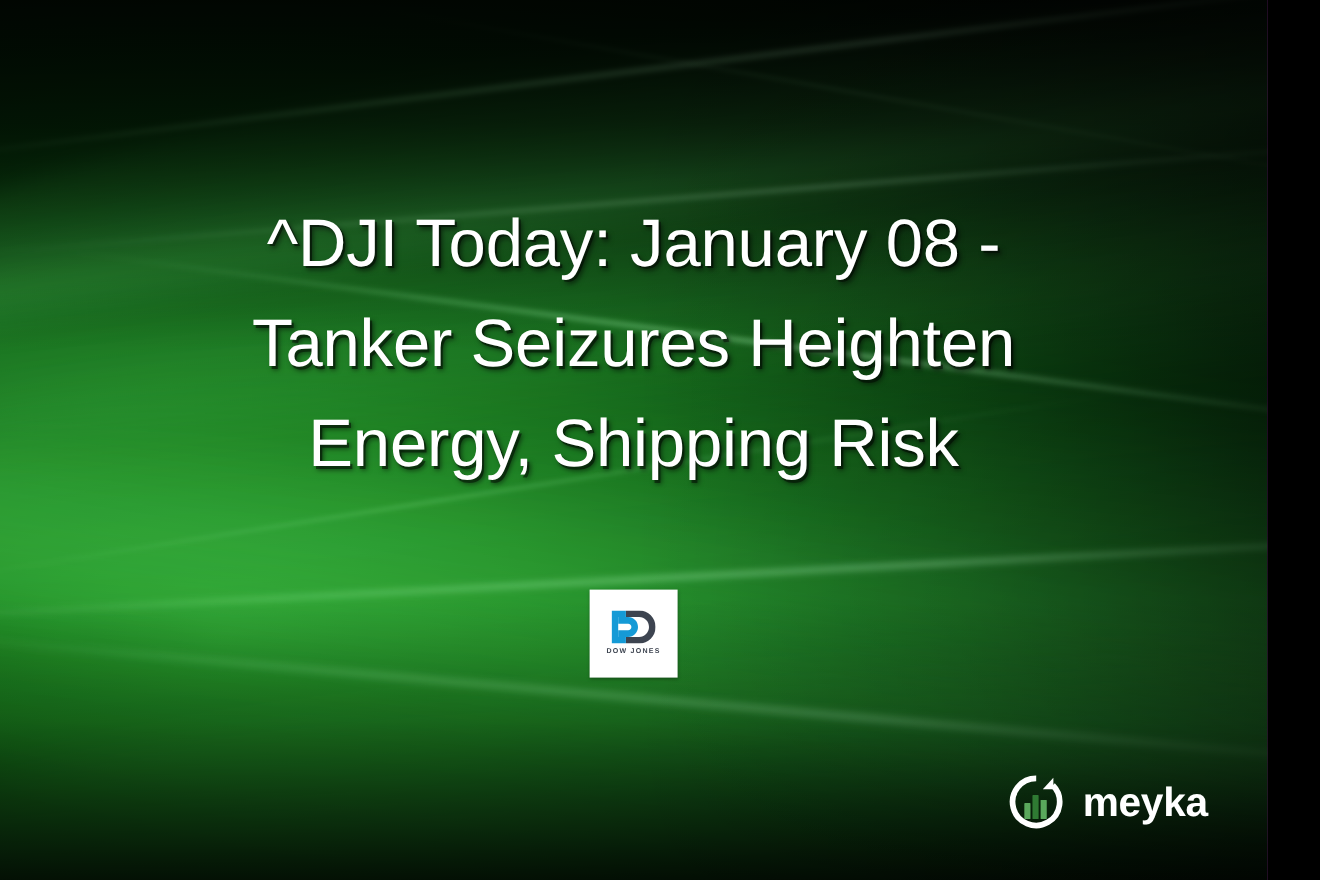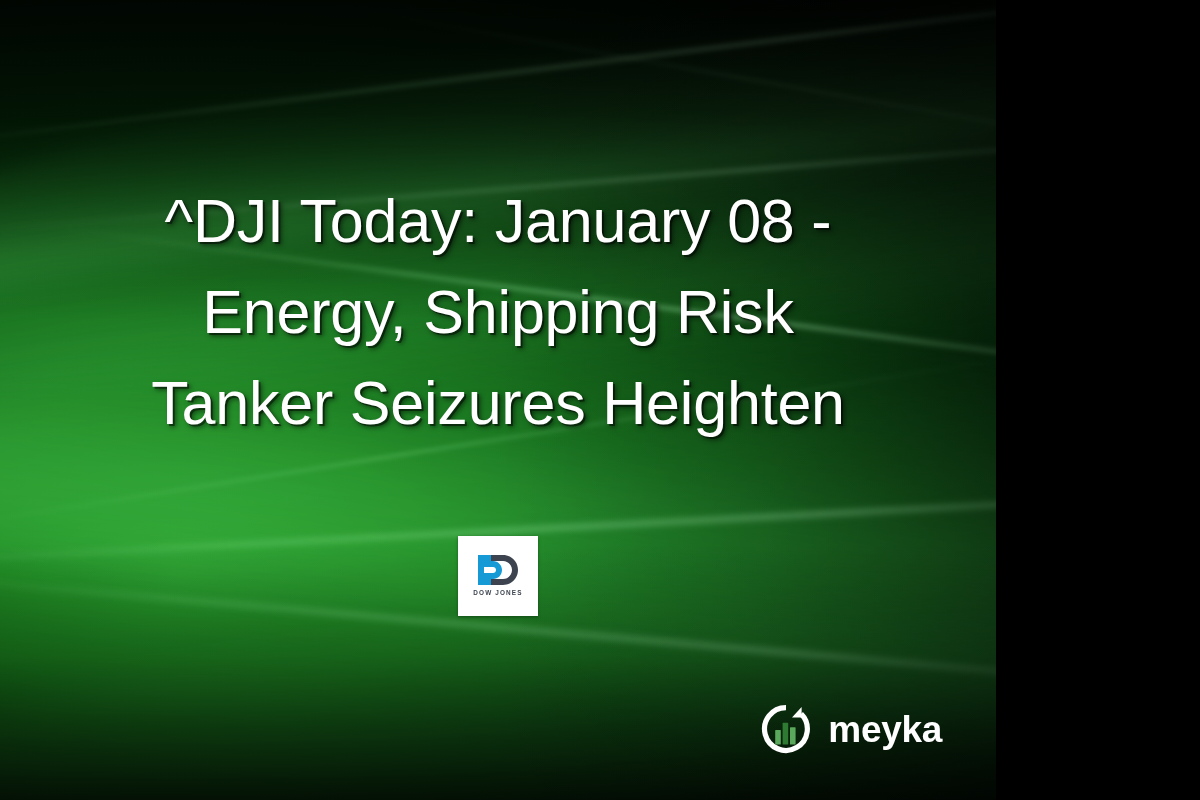--- a/index.html
+++ b/index.html
@@ -7,21 +7,21 @@
     margin: 0;
     padding: 0;
     background: #000;
   }
   body {
     font-family: "Liberation Sans", sans-serif;
   }
 
   #card {
     position: relative;
-    width: 996px;
+    width: 1152px;
     height: 800px;
     overflow: hidden;
     background: #a21caf;
   }
 
   
   .bg-layer {
     position: absolute;
     inset: 0;
     pointer-events: none;
@@ -311,22 +311,22 @@
   </div>
 
   <div class="bg-layer" id="bg-top-shade"></div>
   <div class="bg-layer" id="bg-bottom-shade"></div>
   <div class="bg-layer" id="bg-right-shade"></div>
 
   <div id="content">
 
     <h1 id="headline">
       <span class="headline-line">^DJI Today: January 08 -</span>
+      <span class="headline-line">Tanker Seizures Heighten</span>
       <span class="headline-line">Energy, Shipping Risk</span>
-      <span class="headline-line">Tanker Seizures Heighten</span>
     </h1>
 
     <div id="dj-logo-card">
       <svg id="dj-mark" width="40" height="30" viewBox="0 0 40 30">
 
         <path d="M13 0 H25 C33.3 0 40 6.7 40 15 C40 23.3 33.3 30 25 30 H13 V24 H25 C30 24 34 20 34 15 C34 10 30 6 25 6 H13 Z" fill="#3d4450"></path>
 
         <path d="M0 0 H13 V6 H6 V24 H13 V30 H0 Z" fill="#159ad6"></path>
         <path d="M6 6 H15 C20 6 24 10 24 15 C24 20 20 24 15 24 H6 V18 H15 C16.7 18 18 16.7 18 15 C18 13.3 16.7 12 15 12 H6 Z" fill="#159ad6"></path>
       </svg>

